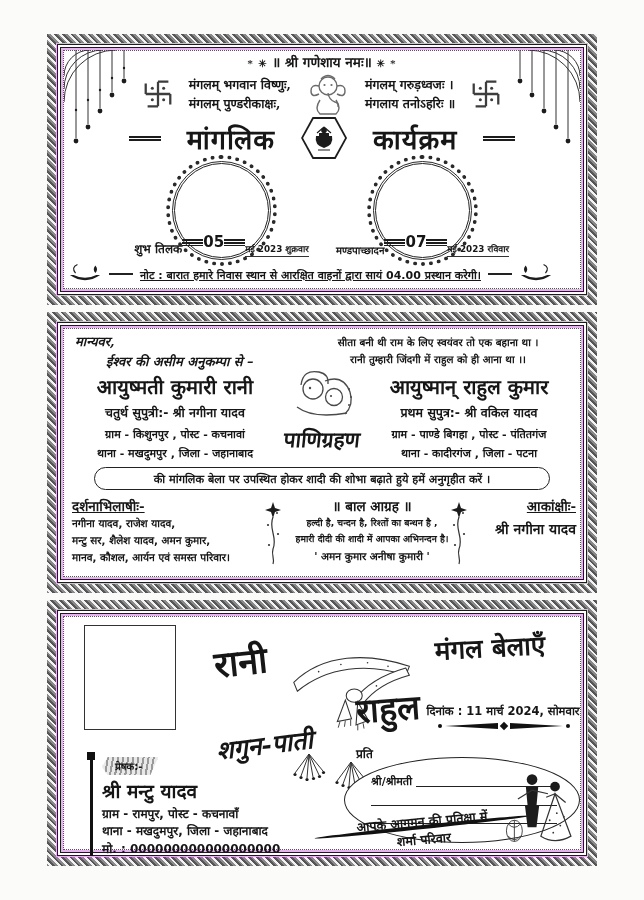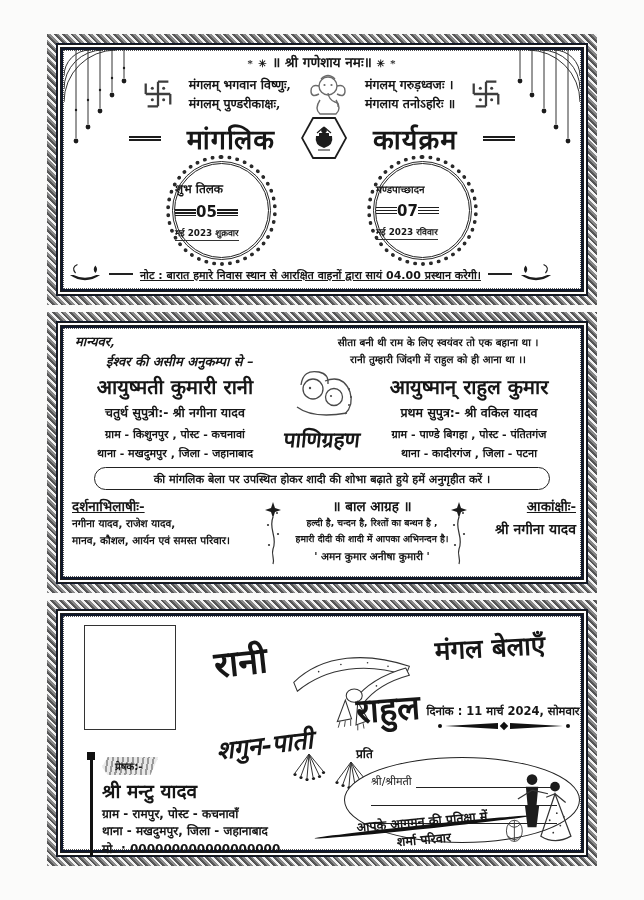--- a/index.html
+++ b/index.html
@@ -1,36 +1,36 @@
 <!DOCTYPE html>
 <html><head>
 <meta charset="utf-8">
 <style>
 *{box-sizing:border-box;margin:0;padding:0}
 html,body{width:644px;height:900px;background:#fbfbfa;font-family:"DejaVu Sans","Liberation Sans",sans-serif;color:#161616;position:relative;overflow:hidden}
 .panel{position:absolute;left:47px;width:550px}
 .p1{top:34px;height:271px}
 .p2{top:312px;height:281px}
 .p3{top:600px;height:266px}
-.frame{width:100%;height:100%;border:9px solid #8f8f8f;border-image:repeating-linear-gradient(45deg,#8a8a8a 0 2px,#f3f3f3 2px 4px,#565656 4px 6px) 9;background:#0f172a;padding:1px}
+.frame{width:100%;height:100%;border:9px solid #8f8f8f;border-image:repeating-linear-gradient(45deg,#8a8a8a 0 2px,#f3f3f3 2px 4px,#565656 4px 6px) 9;background:#f0abfc;padding:1px}
 .frame2{width:100%;height:100%;border:1px solid #1c1c1c;box-shadow:inset 0 0 0 2px #fff,inset 0 0 0 3px #1c1c1c;padding:5px}
 .frame3{width:100%;height:100%;border:1px dotted #555;position:relative;background:#fff}
 
 .p1col{display:flex;flex-direction:column;justify-content:space-between;padding:2px 4px}
 .invoc{text-align:center;font-weight:bold;font-size:13.5px;font-family:"DejaVu Serif",serif}
 .invoc .star{font-size:10px;letter-spacing:1px}
 .shloka{display:flex;justify-content:center;align-items:center;gap:14px}
 .sh-col{font-size:12.5px;font-weight:bold;font-family:"DejaVu Serif",serif;line-height:1.55}
 .titlerow{display:flex;align-items:center;justify-content:center;gap:26px}
 .big{font-size:27px;font-weight:900;font-family:"DejaVu Serif",serif;letter-spacing:1px}
 .dashes{width:32px;height:5px;background:linear-gradient(#1c1c1c 0 2px,transparent 2px 3px,#1c1c1c 3px 5px)}
 .hex{width:46px;height:42px;clip-path:polygon(25% 0,75% 0,100% 50%,75% 100%,25% 100%,0 50%);background:#1c1c1c;display:flex;align-items:center;justify-content:center;flex:none}
 .hexin{width:42px;height:38px;clip-path:polygon(25% 0,75% 0,100% 50%,75% 100%,25% 100%,0 50%);background:#fff;display:flex;align-items:center;justify-content:center}
 .badges{display:flex;justify-content:space-evenly;align-items:center;height:112px}
-.badge{width:95px;height:95px;border-radius:50%;border:1.5px solid #222;display:flex;flex-direction:column;align-items:flex-start;justify-content:center;position:relative;background:#fff}
+.badge{width:95px;height:95px;border-radius:50%;border:1.5px solid #222;display:flex;flex-direction:row;align-items:flex-end;justify-content:center;position:relative;background:#fff}
 .badge::before{content:"";position:absolute;inset:-9px;border-radius:50%;border:4px dotted #2a2a2a}
 .badge::after{content:"";position:absolute;inset:-3px;border-radius:50%;border:1px solid #2a2a2a}
 .b-title{font-size:12px;font-weight:900;white-space:nowrap;font-family:"DejaVu Serif",serif}
 .badge.long .b-title{font-size:10px}
 .b-num{display:flex;align-items:center;margin:6px 0;font-size:15px;font-weight:900}
 .nl{width:21px;height:7px;background:repeating-linear-gradient(#1c1c1c 0 1.5px,transparent 1.5px 3px)}
 .b-date{font-size:8.8px;font-weight:bold;border-bottom:1px solid #333;padding-bottom:1px;white-space:nowrap}
 .note-row{display:flex;align-items:center;gap:7px;height:26px}
 .note{font-size:11px;font-weight:bold;text-decoration:underline;white-space:nowrap}
 .hline{width:24px;height:2px;background:#222}
@@ -77,21 +77,21 @@
 .fan{position:absolute}
 .fan1{left:228px;top:134px}.fan2{left:270px;top:142px}
 .sender{position:absolute;left:38px;top:138px;width:232px}
 .sender::before{content:"";position:absolute;left:-12px;top:2px;bottom:2px;width:2.5px;background:#111}
 .sender::after{content:"";position:absolute;left:-15px;top:-3px;width:8px;height:8px;background:#111}
 .ribbon{display:inline-block;background:repeating-linear-gradient(100deg,#9a9a9a 0 2px,#e9e9e9 2px 5px);clip-path:polygon(0 55%,10% 0,100% 0,86% 100%,10% 100%);padding:2px 16px 2px 13px;font-size:10px;font-weight:900}
 .s-name{font-size:19px;font-weight:900;font-family:"DejaVu Serif",serif;margin:3px 0 2px;white-space:nowrap}
 .s-line{font-size:12px;font-weight:bold;line-height:1.45;white-space:nowrap}
 .prati{position:absolute;left:292px;top:128px;font-size:12px;font-weight:bold}
 .bubble{position:absolute;left:280px;top:140px;width:236px;height:86px;border:1.6px solid #222;border-radius:50%;padding:15px 22px 10px 26px;background:#fff}
-.bub-row1{display:flex;align-items:flex-end;gap:4px;font-size:11px;font-weight:normal}
+.bub-row1{display:flex;align-items:center;gap:4px;font-size:11px;font-weight:bold}
 .bub-row1 .fill{flex:1;border-bottom:1.4px solid #222;height:12px}
 .bub-line{border-bottom:1.4px solid #222;margin-top:17px}
 .swoosh{position:absolute;left:250px;top:208px;width:218px;height:4px;background:#111;border-radius:50%;transform:rotate(-6deg)}
 .await1{position:absolute;left:262px;top:196px;width:192px;text-align:center;font-size:12.5px;font-weight:900;font-family:"DejaVu Serif",serif;transform:rotate(-5deg);white-space:nowrap}
 .await2{position:absolute;left:300px;top:214px;width:120px;text-align:center;font-size:12.5px;font-weight:900;font-family:"DejaVu Serif",serif;transform:rotate(-5deg);white-space:nowrap}
 .couple3{position:absolute;left:438px;top:150px}
 </style>
 </head>
 <body>
 
@@ -312,20 +312,21 @@
         <div>ग्राम - पाण्डे बिगहा , पोस्ट - पंतितगंज</div>
         <div>थाना - कादीरगंज , जिला - पटना</div>
       </div>
     </div>
 
     <div class="invite">की मांगलिक बेला पर उपस्थित होकर शादी की शोभा बढ़ाते हुये हमें अनुगृहीत करें ।</div>
 
     <div class="sec sec-l">
       <div class="sec-head">दर्शनाभिलाषीः-</div>
       <div class="ln">नगीना यादव, राजेश यादव,</div>
+      <div class="ln">मन्टु सर, शैलेश यादव, अमन कुमार,</div>
       <div class="ln">मानव, कौशल, आर्यन एवं समस्त परिवार।</div>
     </div>
 
     <svg class="orn orn1" width="18" height="64" viewBox="0 0 18 64">
       <polygon points="9,1 11,7 17,9 11,11 9,17 7,11 1,9 7,7" fill="#1c1c1c"></polygon>
       <path d="M9,16 C4,28 14,36 9,48 C7,54 11,58 9,63" stroke="#333" fill="none" stroke-width="1.2"></path>
       <g fill="#333">
               <circle cx="4" cy="24" r="1.1"></circle>
               <circle cx="14" cy="33" r="1.1"></circle>
               <circle cx="5" cy="44" r="1.1"></circle>

